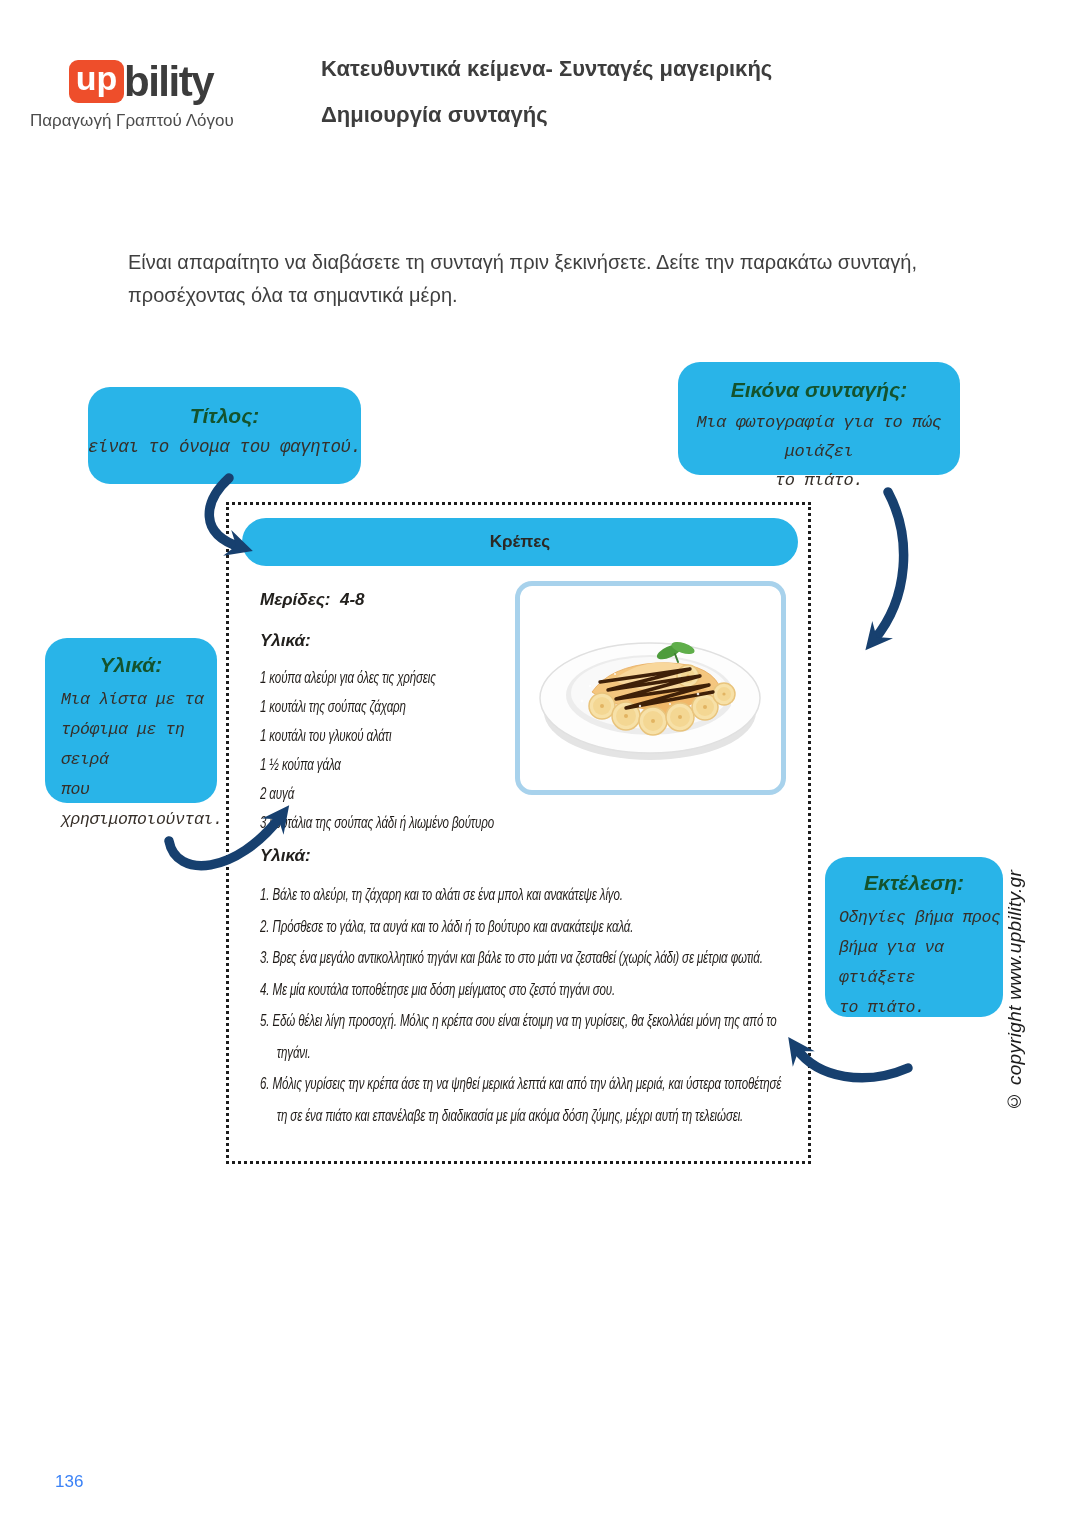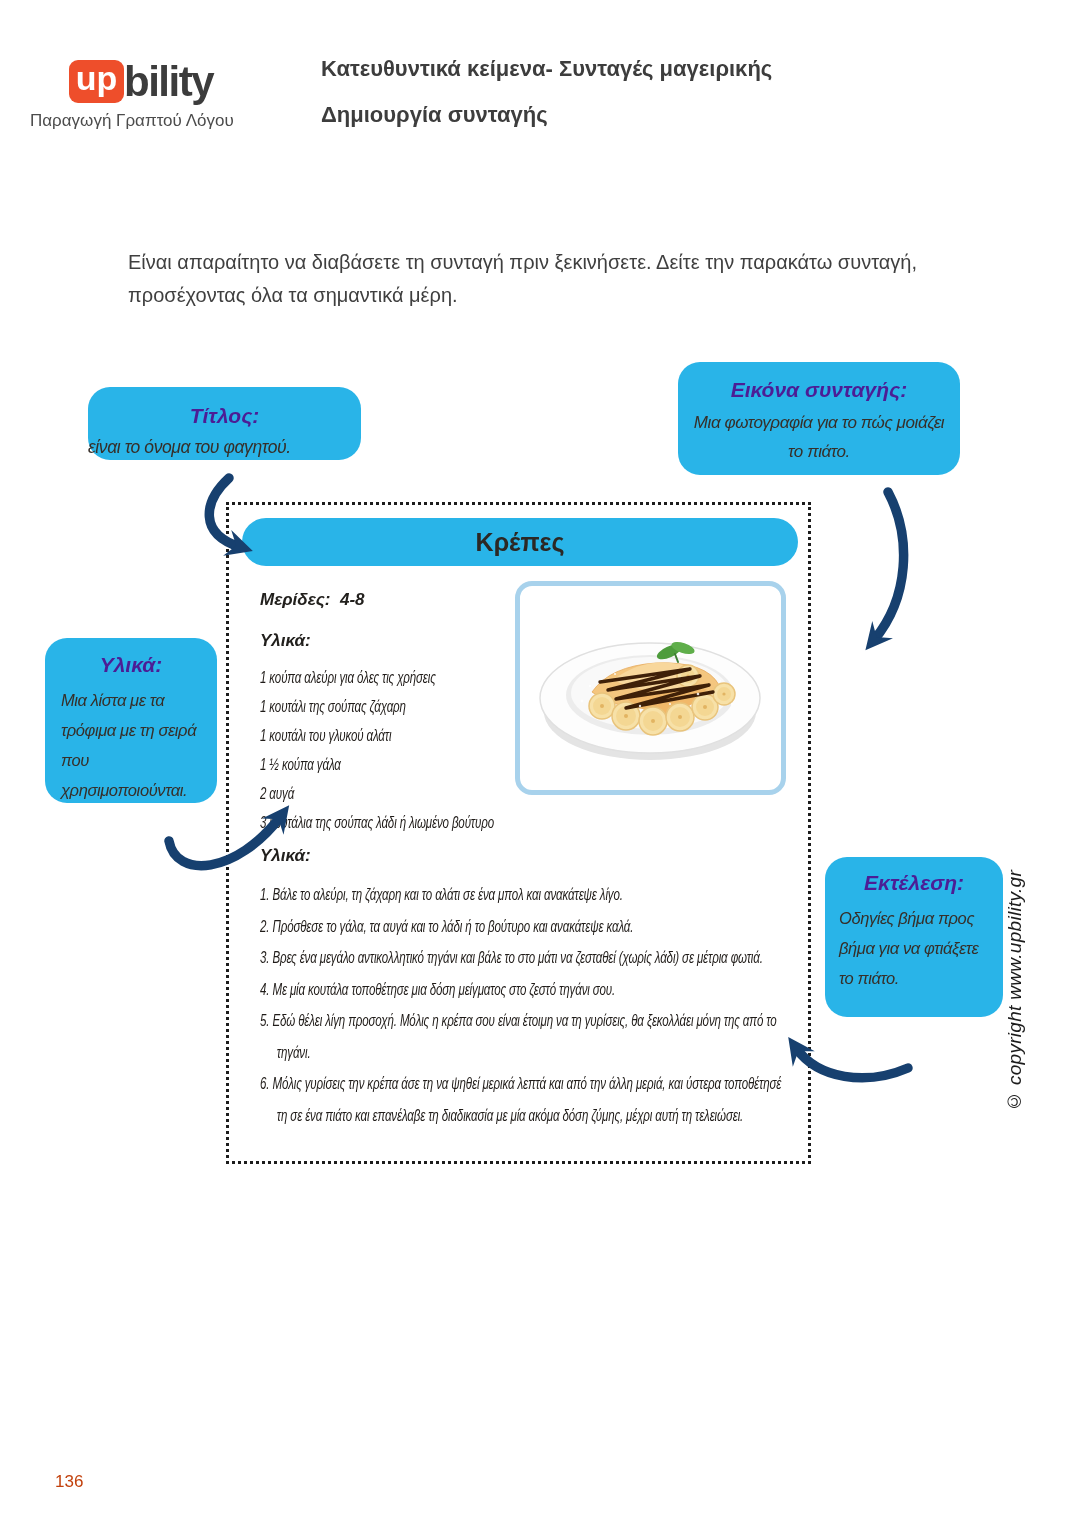--- a/index.html
+++ b/index.html
@@ -28,26 +28,26 @@
   
   .intro {
     position:absolute; left:108px; top:246px; width:884px;
     font-size:20px; line-height:33px; color:#3f3f3f;margin-left:20px;
   }
 
   
   .bubble { position:absolute; background:#29b4e8; border-radius:22px; }
   .bubble .bh {
     font-size:21px; font-weight:700; font-style:italic;
-    text-align:center; color:#4c1d95;
+    text-align:center; color:#14532d;
   }
   .bubble .bline, .bubble .bbody {
-    font-style:italic; font-size:16.5px; color:#362f29; letter-spacing:-0.4px;
-  }
-  #bubble-title { left:88px; top:387px; width:273px; height:73px; padding-top:17px; }
+    font-style:italic; font-size:16.5px; color:#362f29; letter-spacing:-0.4px;font-family:Liberation Mono, monospace;
+  }
+  #bubble-title { left:88px; top:387px; width:273px; height:97px; padding-top:17px; }
   #bubble-title .bbody { margin-top:9px; text-align:left; font-size:17.5px; }
 
   #bubble-image { left:678px; top:362px; width:282px; height:113px; padding-top:16px; }
   #bubble-image .blines { margin-top:6px; }
   #bubble-image .bline { text-align:center; line-height:29px; font-size:17px; }
 
   #bubble-ing { left:45px; top:638px; width:172px; height:165px; padding:15px 0 0 16px; }
   #bubble-ing .bh { text-align:center; padding-right:16px; }
   #bubble-ing .blines { margin-top:8px; }
   #bubble-ing .bline { line-height:30px; }
@@ -59,21 +59,21 @@
 
   
   .recipe-card {
     position:absolute; left:226px; top:502px; width:585px; height:662px;
     border:3px dotted #1c1c1c;
   }
   .recipe-title-pill {
     position:absolute; left:13px; top:13px; width:556px; height:48px;
     background:#29b4e8; border-radius:24px;
     display:flex; align-items:center; justify-content:center;
-    font-size:25px; font-weight:700; color:#2c2824;
+    font-size:17px; font-weight:700; color:#2c2824;
   }
   .servings { position:absolute; left:31px; top:85px; font-style:italic; font-weight:700; font-size:17px; color:#22201d; }
   .ing-heading, .steps-heading { position:absolute; left:31px; font-style:italic; font-weight:700; font-size:17px; color:#22201d; }
   .ing-heading { top:126px; }
   .steps-heading { top:341px; }
 
   .ing-list {
     position:absolute; left:31px; top:158px; width:360px; list-style:none;
     transform:scaleX(.7); transform-origin:left top;
     font-style:italic; font-size:16.5px; line-height:29px; color:#201c19; letter-spacing:-0.2px;
@@ -90,21 +90,21 @@
     border:5px solid #a8d2ec; border-radius:17px; background:#fff; overflow:hidden;
   }
 
   
   .arrows { position:absolute; left:0; top:0; width:1073px; height:1520px; pointer-events:none; }
   .copyright {
     position:absolute; left:1004px; top:812px; height:300px;
     writing-mode:vertical-rl; transform:rotate(180deg);
     font-style:italic; font-size:19px; color:#1c1c1c; letter-spacing:.3px;
   }
-  .page-num { position:absolute; left:55px; top:1472px; font-size:17px; color:#c2410c; }
+  .page-num { position:absolute; left:55px; top:1472px; font-size:17px; color:#3b82f6; }
 </style>
 </head>
 <body>
 
 <div class="page">
 
   <div class="logo">
     <div class="logo-row">
       <div class="logo-badge">up</div>
       <div class="logo-bility">bility</div>

